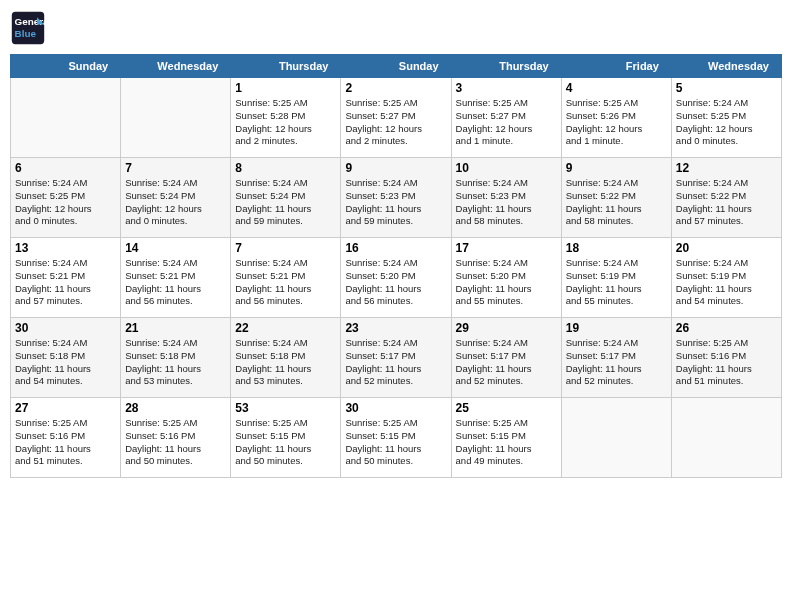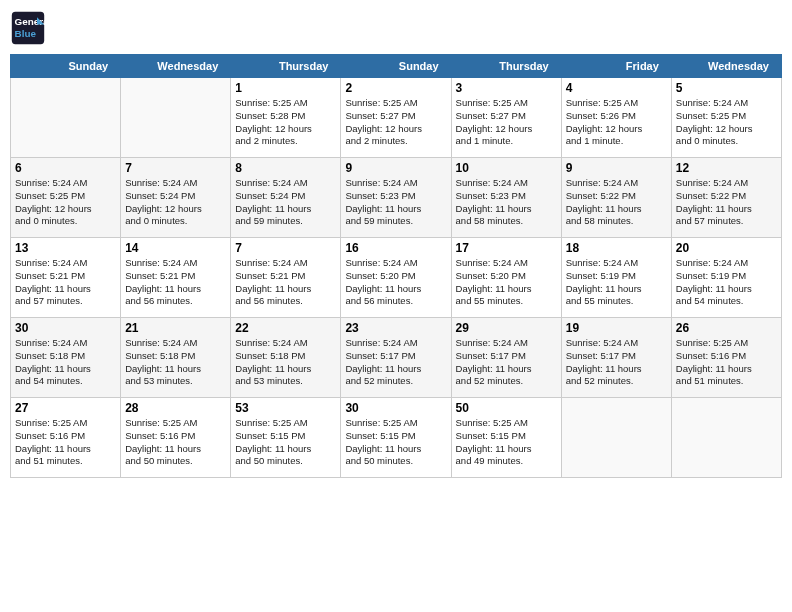--- a/index.html
+++ b/index.html
@@ -246,20 +246,20 @@
         </td>
         <td>
           <div class="day-num">53</div>
           <div class="day-detail">Sunrise: 5:25 AM<br>Sunset: 5:15 PM<br>Daylight: 11 hours<br>and 50 minutes.</div>
         </td>
         <td>
           <div class="day-num">30</div>
           <div class="day-detail">Sunrise: 5:25 AM<br>Sunset: 5:15 PM<br>Daylight: 11 hours<br>and 50 minutes.</div>
         </td>
         <td>
-          <div class="day-num">50</div>
+          <div class="day-num">25</div>
           <div class="day-detail">Sunrise: 5:25 AM<br>Sunset: 5:15 PM<br>Daylight: 11 hours<br>and 49 minutes.</div>
         </td>
         <td class="empty-cell"></td>
         <td class="empty-cell"></td>
       </tr>
     </tbody>
 </table>
 
 </body></html>

